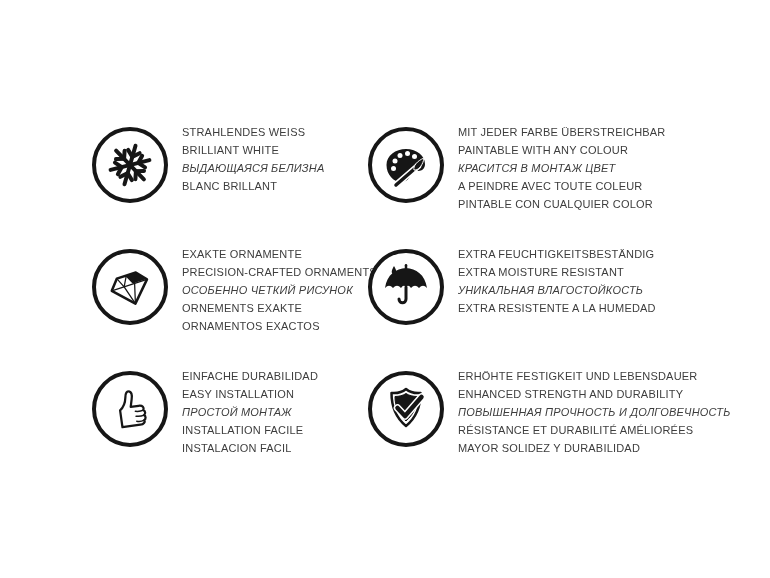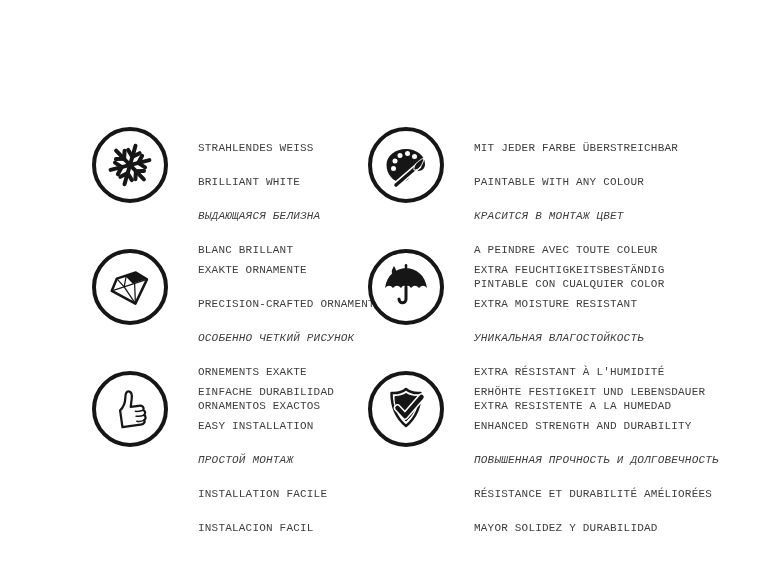--- a/index.html
+++ b/index.html
@@ -20,26 +20,25 @@
   .circle{
     width:68px;height:68px;flex:none;
     border:4px solid #161616;border-radius:50%;
     display:flex;align-items:center;justify-content:center;
     background:#ffffff;
     margin-top:1px;
   }
   .circle svg{display:block;}
   .lines{margin-top:-3px;}
   .lines p{
-    margin:16px;padding:0;
+    margin:0;padding:0;
     font-size:11px;line-height:18px;
     letter-spacing:.2px;
     white-space:nowrap;
     color:#3d3d3d;
-    font-family:Liberation Mono, monospace;
   }
   .l-en{color:#b54a36;}
   .l-ru{font-style:italic;color:#3d3d3d;}
   .l-fr{color:#c2a04b;}
   .l-es{color:#3d3d3d;}
 </style>
 </head>
 <body>
 
 <div class="board">
@@ -125,21 +124,20 @@
             <rect x="47.5" y="4" width="5" height="10" rx="2.5"></rect>
             <path d="M26 8 C21 17 19 22 26 26 C33 22 31 17 26 8 Z"></path>
           </g>
           <path d="M50 50 L50 74 C50 84 36 84 36 74" stroke="#161616" stroke-width="6" fill="none" stroke-linecap="round"></path>
         </svg>
       </div>
       <div class="lines">
         <p class="l-de">EXTRA FEUCHTIGKEITSBESTÄNDIG</p>
         <p class="l-en">EXTRA MOISTURE RESISTANT</p>
         <p class="l-ru">УНИКАЛЬНАЯ ВЛАГОСТОЙКОСТЬ</p>
-        <p class="l-fr">EXTRA RÉSISTANT À L'HUMIDITÉ</p>
         <p class="l-es">EXTRA RESISTENTE A LA HUMEDAD</p>
       </div>
     </div>
 
     <div class="feature">
       <div class="circle">
         <svg width="50" height="50" viewBox="0 0 100 100">
           <g transform="rotate(-8 50 50)" fill="#ffffff" stroke="#161616" stroke-width="4.5" stroke-linejoin="round" stroke-linecap="round">
             <path d="M30 50 L30 84 L66 84 C73 84 77 80 75 76 C79 74 80 68 76 66 C80 64 80 58 76 56 C79 51 76 46 68 46 L52 46 L56 31 C58 24 58 17 53 15 C49 13 45 17 44 26 C42 38 36 46 30 50 Z"></path>
             <path d="M60 56 C68 58 73 57 76 56 M60 66 C68 68 73 67 76 66 M60 76 C66 78 72 77 75 76" fill="none" stroke-width="3"></path>

